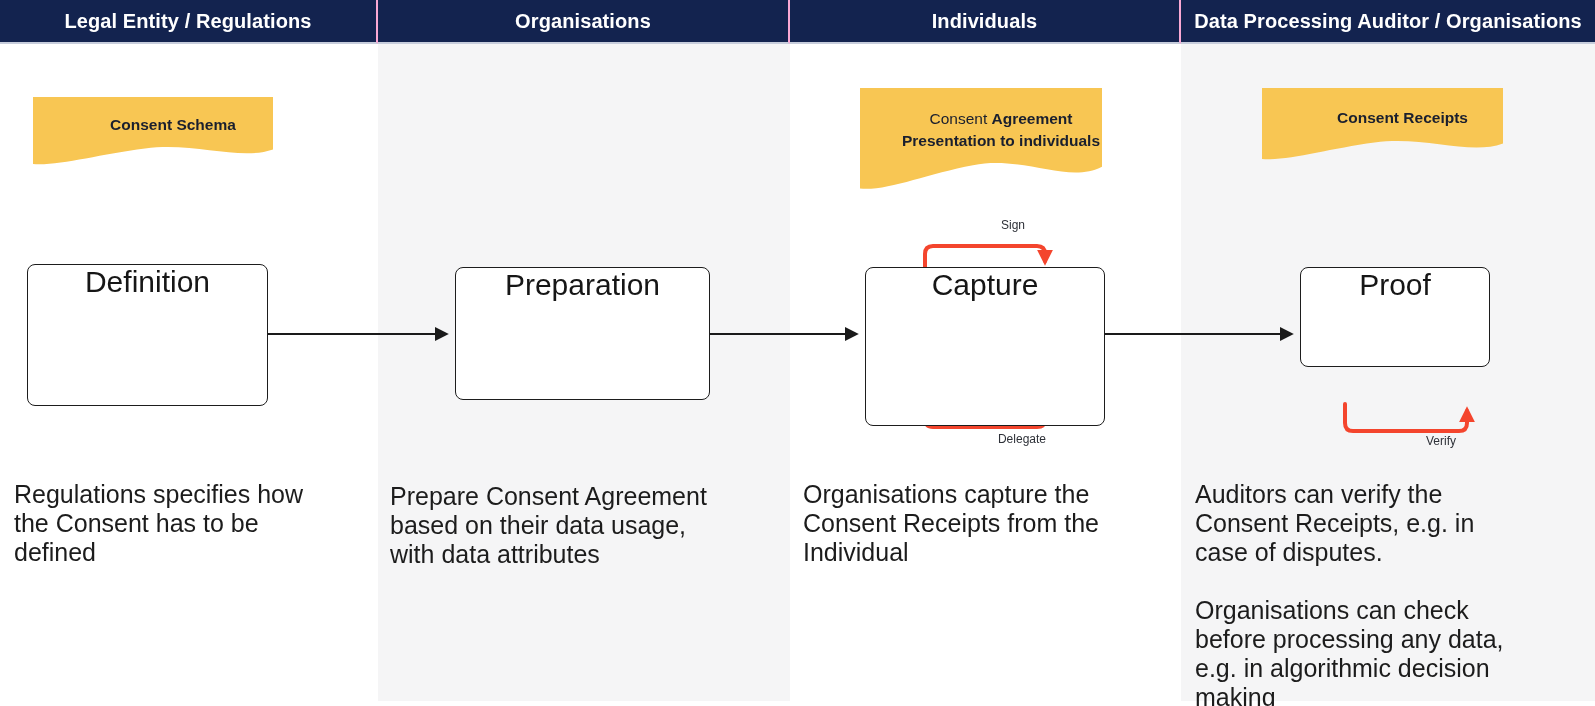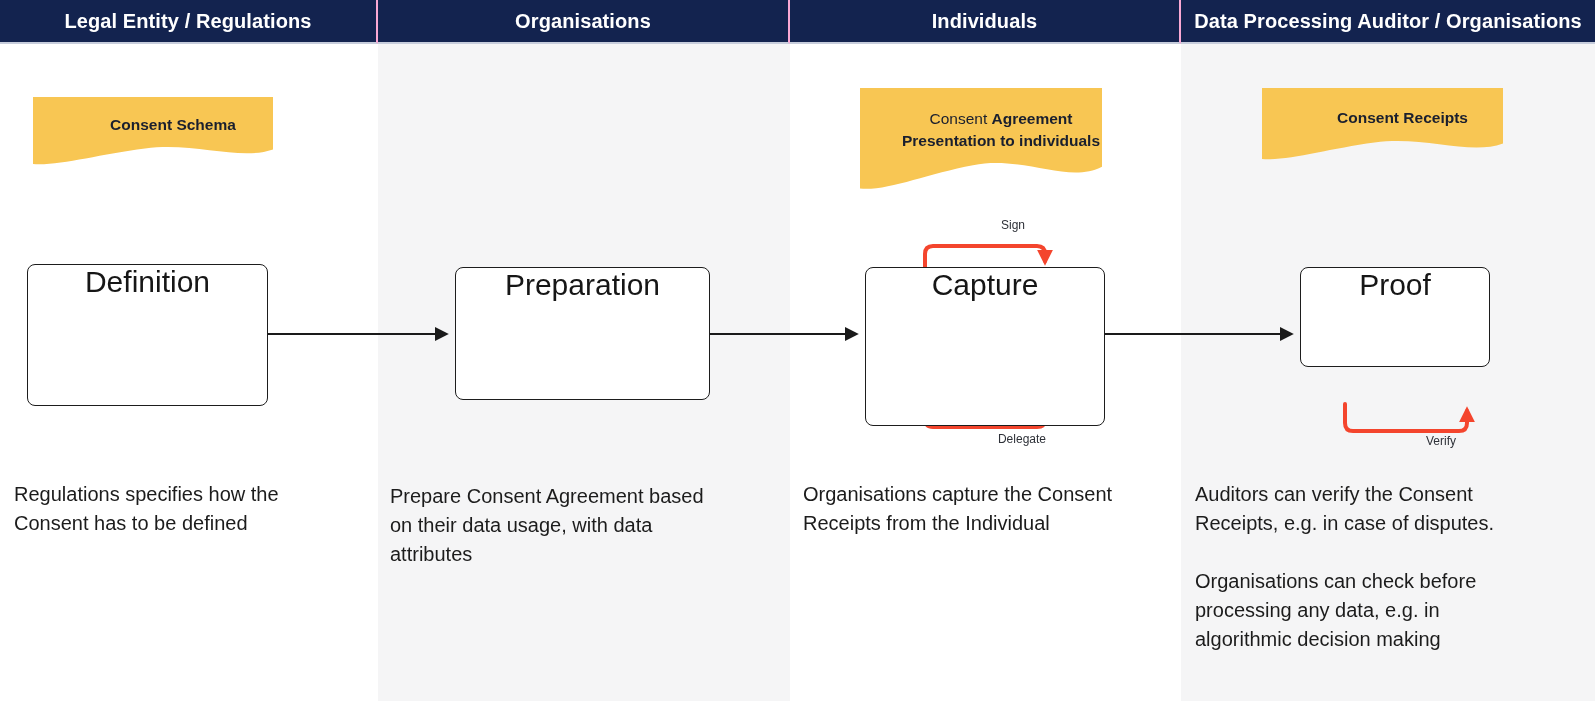--- a/index.html
+++ b/index.html
@@ -45,21 +45,21 @@
   .b3{left:865px;top:267px;width:240px;height:159px;}
   .b4{left:1300px;top:267px;width:190px;height:100px;}
   
   .arrows{position:absolute;left:0;top:0;width:1595px;height:706px;pointer-events:none;}
   
   .loop-label{position:absolute;font-size:12px;color:#2e3138;text-align:right;}
   .lab-sign{left:945px;top:218px;width:80px;}
   .lab-delegate{left:922px;top:432px;width:124px;}
   .lab-verify{left:1356px;top:434px;width:100px;}
   
-  .desc{position:absolute;font-size:20px;line-height:29px;color:#1c1c1c;}
+  .desc{position:absolute;font-size:25px;line-height:29px;color:#1c1c1c;}
   .d1{left:14px;top:480px;width:302px;}
   .d2{left:390px;top:482px;width:322px;}
   .d3{left:803px;top:480px;width:334px;}
   .d4{left:1195px;top:480px;width:318px;}
   .d4 .para{margin:0 0 29px 0;}
   .d4 .para:last-child{margin-bottom:12px;}
 </style>
 </head>
 <body>
 

